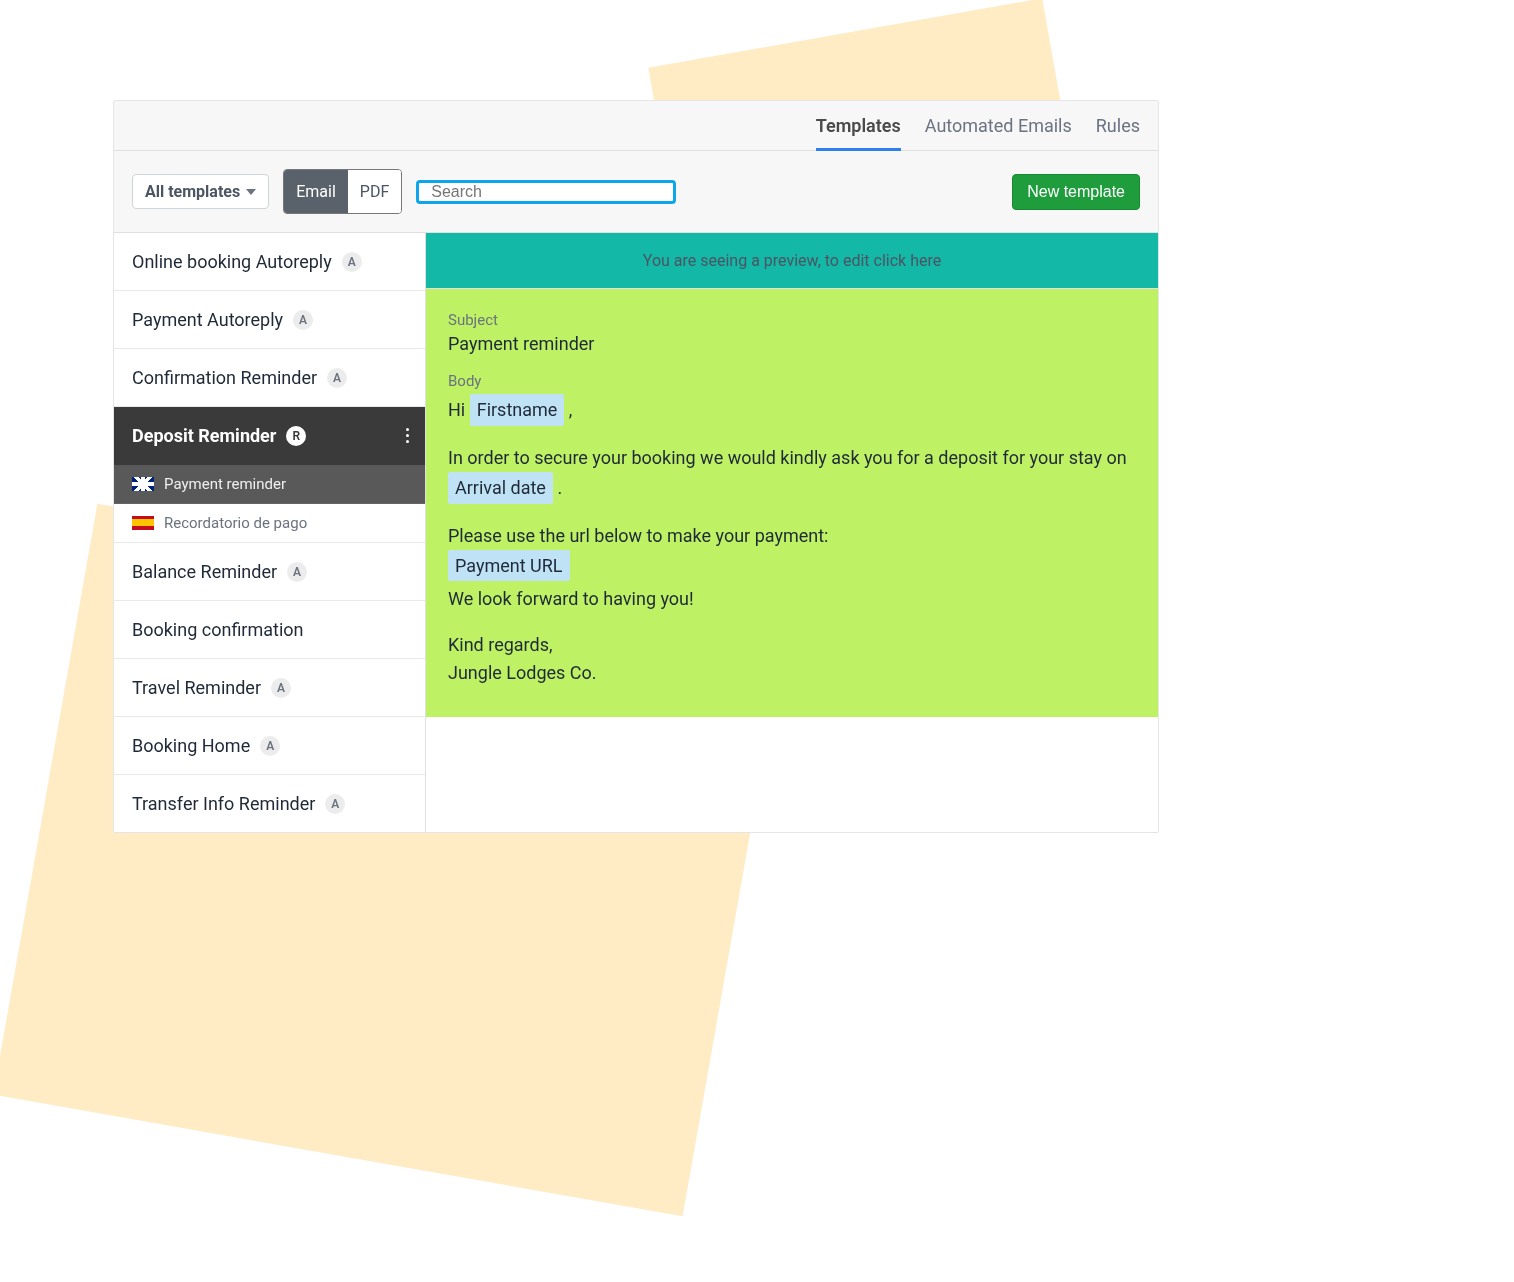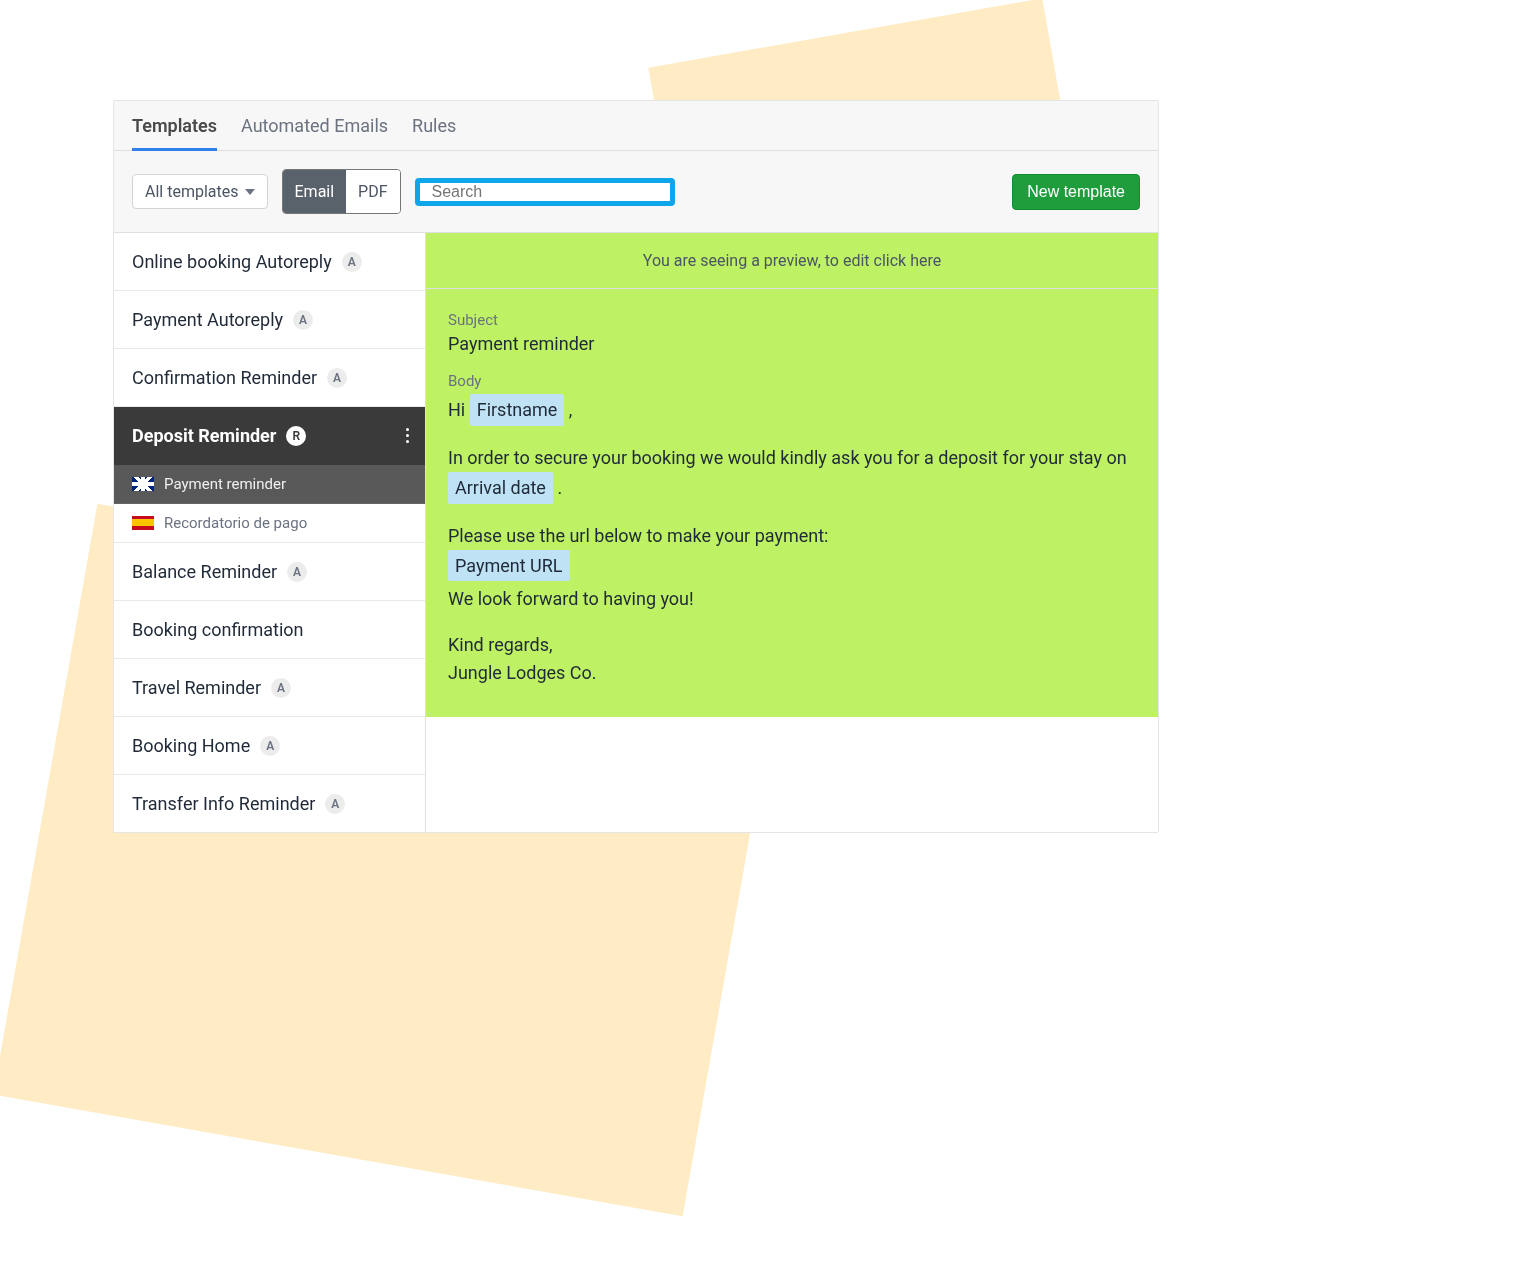--- a/index.html
+++ b/index.html
@@ -38,20 +38,21 @@
     border: 1px solid #e5e5e5;
     border-radius: 2px;
     z-index: 2;
   }
   
   .tabs {
     display: flex;
     gap: 24px;
     padding: 14px 18px 0 18px;
     border-bottom: 1px solid #e0e0e0;
+    justify-content: flex-end;
   }
   .tab {
     font-size: 18px;
     color: #6b7280;
     padding-bottom: 12px;
     cursor: pointer;
     border-bottom: 3px solid transparent;
     margin-bottom: -1px;
   }
   .tab.active {
@@ -72,20 +73,21 @@
     display: flex;
     align-items: center;
     gap: 6px;
     border: 1px solid #cfd4d9;
     background: #fff;
     border-radius: 4px;
     padding: 7px 12px;
     font-size: 16px;
     color: #4b5563;
     cursor: pointer;
+    font-weight: bold;
   }
   .caret-down {
     width: 0; height: 0;
     border-left: 5px solid transparent;
     border-right: 5px solid transparent;
     border-top: 6px solid #6b7280;
   }
   .seg {
     display: inline-flex;
     border: 1px solid #777;
@@ -97,21 +99,21 @@
     font-size: 16px;
     background: #fff;
     color: #4b5563;
     cursor: pointer;
   }
   .seg-opt.active {
     background: #59616a;
     color: #fff;
   }
   .search-input {
-    border: 5px solid #0ea5e9;
+    border: 3px solid #0ea5e9;
     border-radius: 4px;
     padding: 0 12px;
     font-size: 16px;
     width: 260px;
     color: #c2410c;
     background: #fff;
   }
   .spacer { flex: 1; }
   .btn-primary {
     background: #1f9d3d;
@@ -224,21 +226,21 @@
     flex: 1;
     display: flex;
     flex-direction: column;
     min-height: 586px;
   }
   .preview-notice {
     text-align: center;
     padding: 18px;
     color: #4b5563;
     font-size: 16px;
-    background: #bef264;
+    background: #14b8a6;
     border-bottom: 1px solid #e0e0e0;
     cursor: pointer;
   }
   .preview-body {
     padding: 22px 22px 30px;
     background: #bef264;
   }
   .field-label {
     font-size: 15px;
     color: #6b7280;

